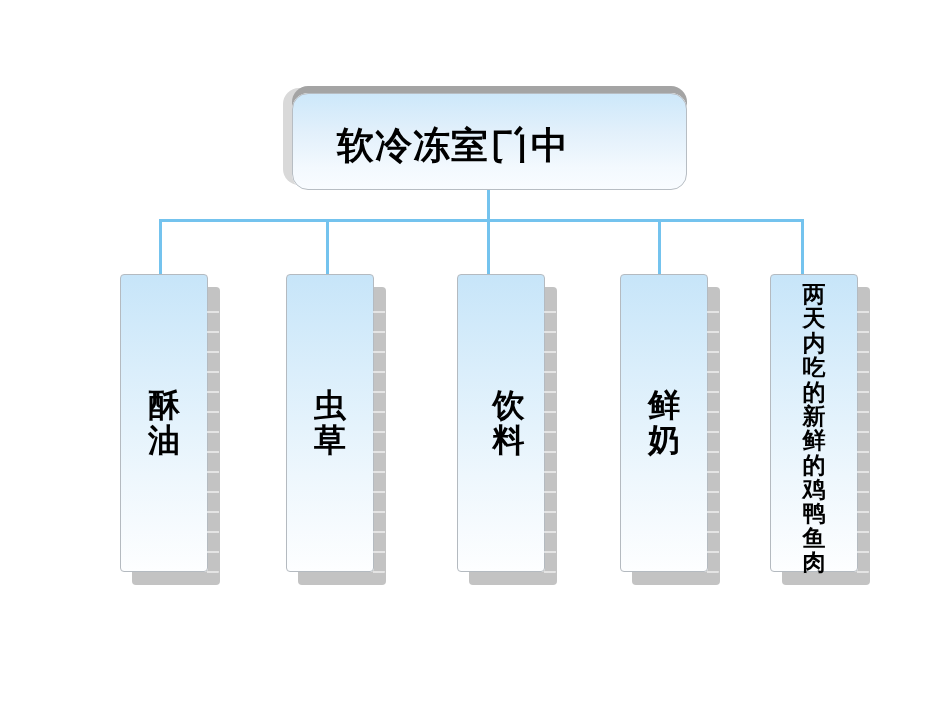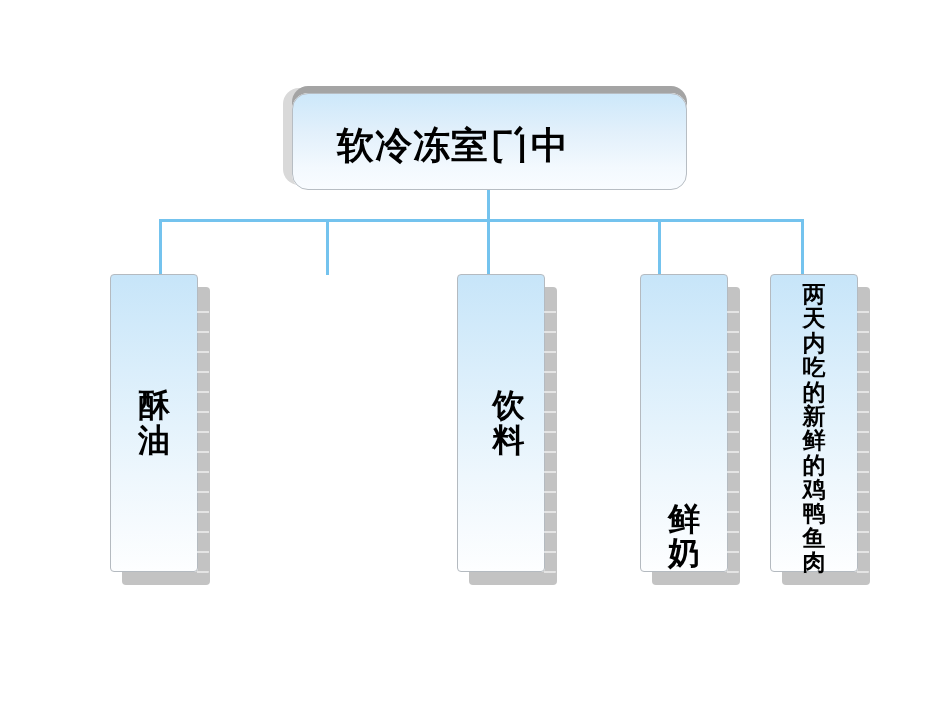--- a/index.html
+++ b/index.html
@@ -93,30 +93,33 @@
   <div class="line v" style="left:159px; top:219px; height:56px;"></div>
   <div class="line v" style="left:326px; top:219px; height:56px;"></div>
   <div class="line v" style="left:487px; top:219px; height:56px;"></div>
   <div class="line v" style="left:658px; top:219px; height:56px;"></div>
   <div class="line v" style="left:801px; top:219px; height:56px;"></div>
 
   <div class="root">
     <div class="root-label"><span>软</span><span>冷</span><span>冻</span><span>室</span><span class="mirror">门</span><span class="mirror">中</span></div>
   </div>
 
-  <div class="child" style="left:110px;">
+  <div class="child" style="left:120px;">
     <div class="child-label">酥油</div>
   </div>
 
+  <div class="child" style="left:286px;">
+    <div class="child-label">虫草</div>
+  </div>
 
   <div class="child" style="left:457px;padding-left:15px;">
     <div class="child-label">饮料</div>
   </div>
 
-  <div class="child" style="left:640px;align-items:flex-end;">
+  <div class="child" style="left:620px;">
     <div class="child-label">鲜奶</div>
   </div>
 
   <div class="child child--long" style="left:770px;">
     <div class="child-label">两天内吃的新鲜的鸡鸭鱼肉</div>
   </div>
 
 </div>
 
 </body></html>

